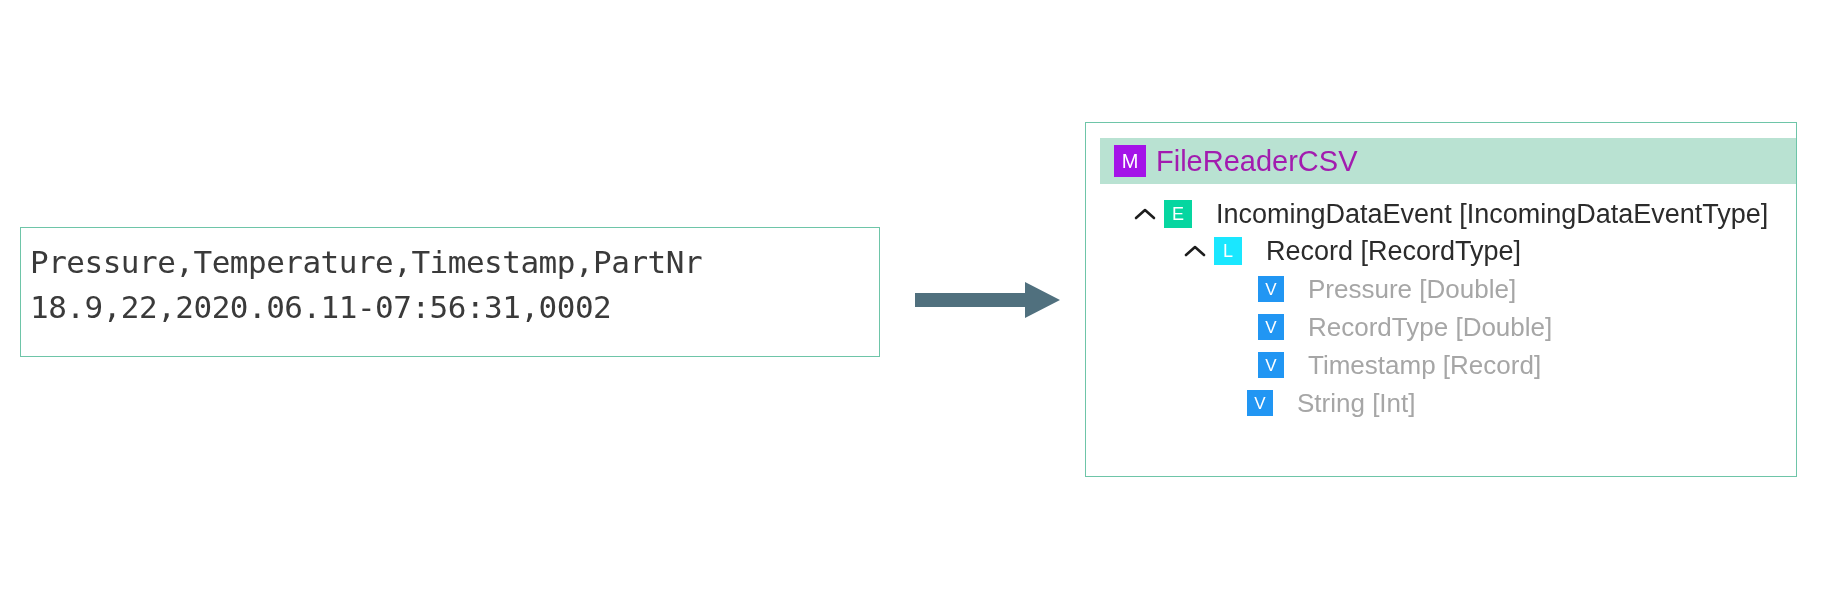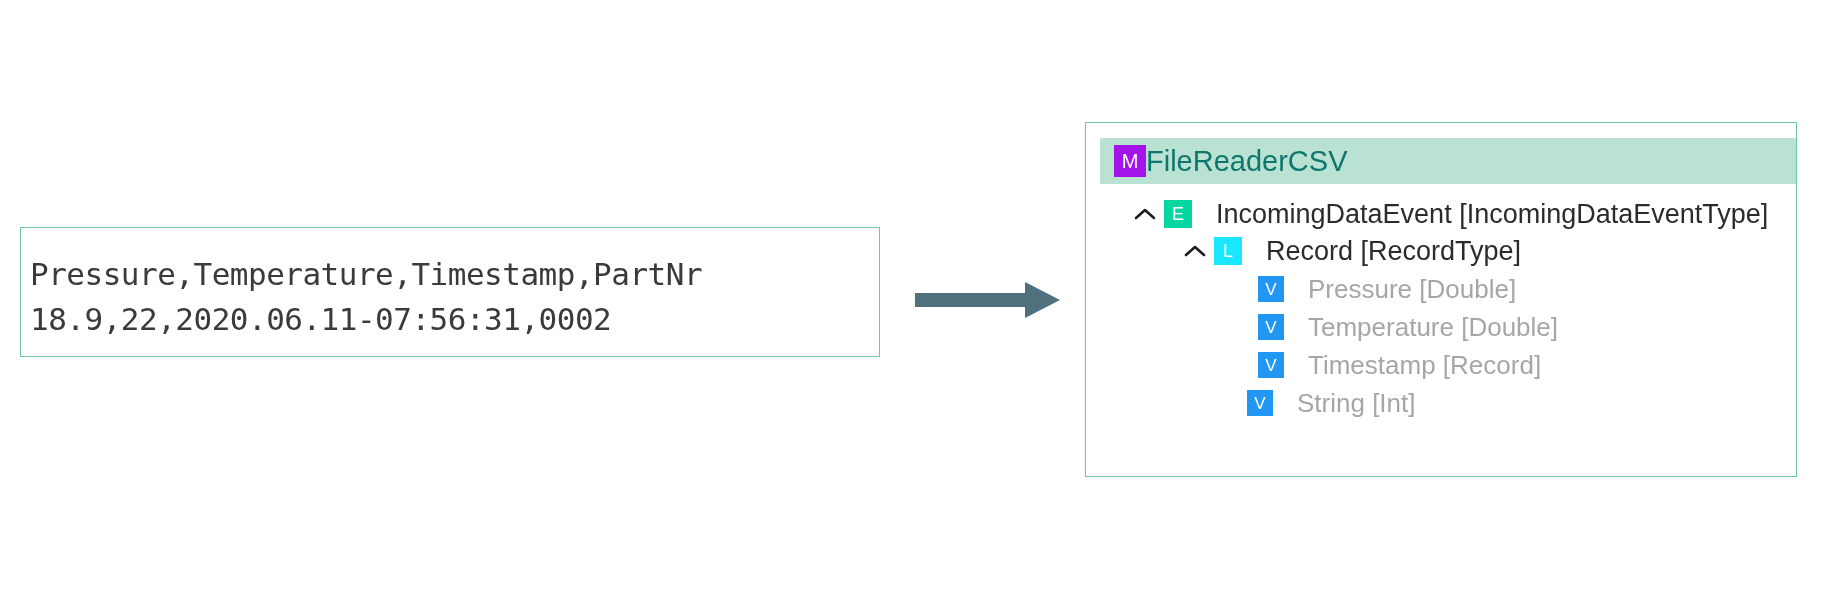--- a/index.html
+++ b/index.html
@@ -18,21 +18,21 @@
   
   #csv-box {
     position: absolute;
     left: 20px;
     top: 227px;
     width: 860px;
     height: 130px;
     box-sizing: border-box;
     border: 1.5px solid #6ec5a8;
     background: #ffffff;
-    padding: 24px 0 0 9px;
+    padding: 12px 0 0 9px;
   }
   .csv-line {
     font-family: "DejaVu Sans Mono", "Liberation Mono", monospace;
     font-size: 31px;
     line-height: 45px;
     color: #3a3a3a;
     white-space: pre;
     letter-spacing: -0.5px;
   }
 
@@ -61,21 +61,22 @@
     left: 14px;
     top: 15px;
     right: 0;
     height: 46px;
     background: #b9e2d2;
     display: flex;
     align-items: center;
   }
   #model-header .hdr-title {
     font-size: 29px;
-    color: #0f766e;
+    color: #a21caf;
+    margin-left: 10px;
   }
 
   .badge {
     display: inline-flex;
     align-items: center;
     justify-content: center;
     color: #ffffff;
     font-size: 20px;
     line-height: 1;
     flex: none;
@@ -159,21 +160,21 @@
     <span class="row-label">Record [RecordType]</span>
   </div>
 
   <div class="tree-row" id="row-f0">
     <span class="badge badge-v">V</span>
     <span class="row-label muted">Pressure [Double]</span>
   </div>
 
   <div class="tree-row" id="row-f1">
     <span class="badge badge-v">V</span>
-    <span class="row-label muted">Temperature [Double]</span>
+    <span class="row-label muted">RecordType [Double]</span>
   </div>
 
   <div class="tree-row" id="row-f2">
     <span class="badge badge-v">V</span>
     <span class="row-label muted">Timestamp [Record]</span>
   </div>
 
   <div class="tree-row" id="row-f3">
     <span class="badge badge-v">V</span>
     <span class="row-label muted">String [Int]</span>

